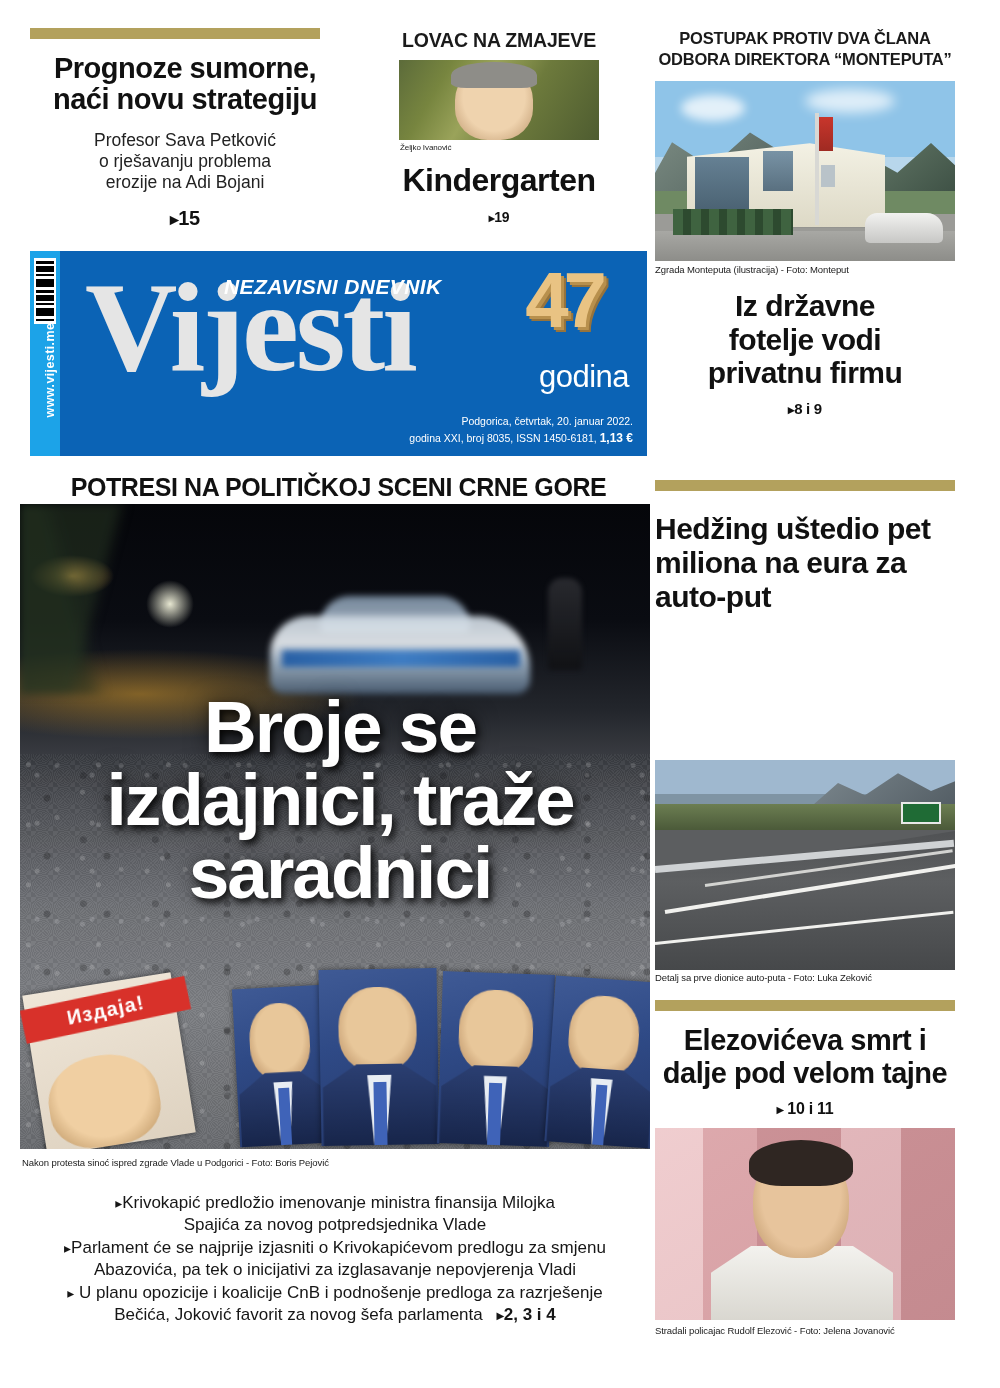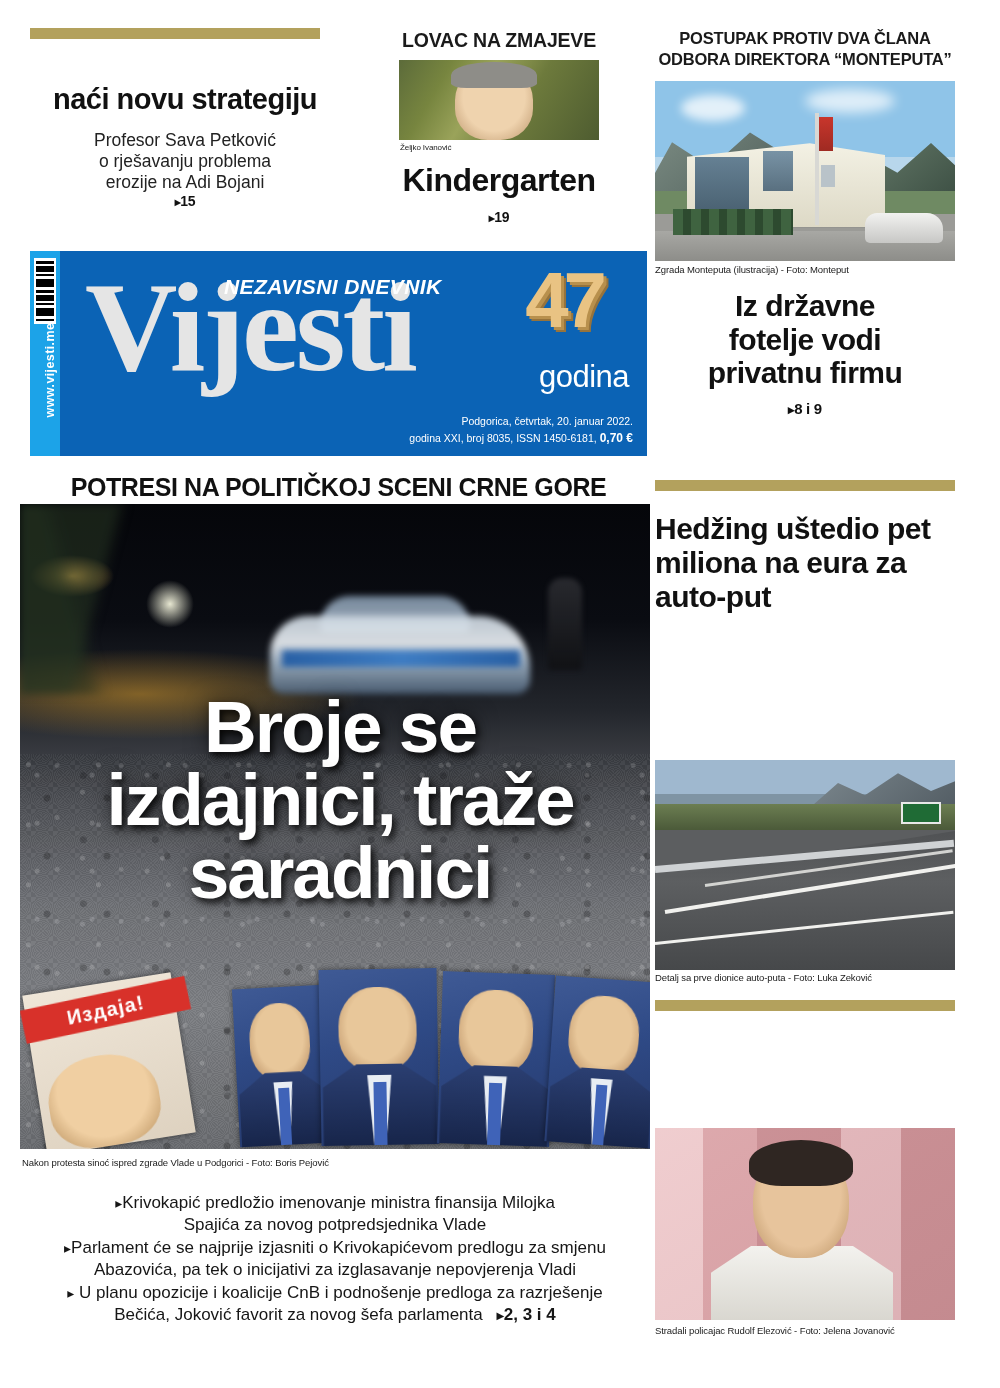--- a/index.html
+++ b/index.html
@@ -29,21 +29,21 @@
     font-size: 9.5px; color: #1a1a1a; letter-spacing: -0.1px;
     white-space: nowrap; overflow: hidden;
   }
   .photo { position: relative; overflow: hidden; background: #8a8a8a; }
 
   
   #top-left { position: absolute; left: 30px; top: 28px; width: 310px; }
   #top-left .goldbar { width: 290px; }
   #top-left h2 { font-size: 29px; line-height: 1.08; margin-top: 14px; }
   #top-left .deck { font-size: 17.5px; margin-top: 14px; }
-  #top-left .pageref { font-size: 14px; }
+  #top-left .pageref { font-size: 20px; margin-top: 14px; }
 
   
   #top-center { position: absolute; left: 368px; top: 30px; width: 262px; }
   #top-center .kicker { font-size: 19.5px; }
   #top-center .mugshot {
     width: 200px; height: 80px; margin: 8px auto 0;
   }
   #top-center .caption { margin-top: 3px; padding-left: 32px; font-size: 8px; }
   #top-center h2 { font-size: 32px; margin-top: 10px; }
   #top-center .pageref { font-size: 14px; margin-top: 10px; }
@@ -309,21 +309,21 @@
   #ez-caption { position: absolute; left: 655px; top: 1325px; width: 320px; }
 </style>
 </head>
 <body>
 
 <div class="page">
 
   <div id="top-left">
     <div class="goldbar"></div>
     <h2 class="hl center">
-      <br>
+      <span>Prognoze sumorne,</span><br>
       <span>naći novu strategiju</span>
     </h2>
     <div class="deck">
       <span>Profesor Sava Petković</span><br>
       <span>o rješavanju problema</span><br>
       <span>erozije na Adi Bojani</span>
     </div>
     <div class="pageref">
       <span class="tri">▸</span><span>15</span>
     </div>
@@ -391,21 +391,21 @@
           <div class="bars"></div>
         </div>
       <div id="mh-url">www.vijesti.me</div>
     </div>
     <div id="mh-title">Vijesti</div>
     <div id="mh-tagline">NEZAVISNI DNEVNIK</div>
     <div id="mh-25">47</div>
     <div id="mh-godina">godina</div>
     <div id="mh-info">
       <div>Podgorica, četvrtak, 20. januar 2022.</div>
-      <div><span>godina XXI, broj 8035, ISSN 1450-6181, </span><span class="price">0,70 €</span></div>
+      <div><span>godina XXI, broj 8035, ISSN 1450-6181, </span><span class="price">1,13 €</span></div>
     </div>
   </div>
 
   <div id="main-kicker">POTRESI NA POLITIČKOJ SCENI CRNE GORE</div>
 
   <div id="main-photo" class="photo">
     <div id="pc-trees"></div>
     <div id="pc-car-top"></div>
     <div id="pc-car"></div>
     <div id="pc-car-stripe"></div>
@@ -484,20 +484,29 @@
     <div id="hw-barrier"></div>
     <div id="hw-line3"></div>
     <div id="hw-line1"></div>
     <div id="hw-line2"></div>
     <div id="hw-sign"></div>
   </div>
   <div id="hw-caption" class="caption">Detalj sa prve dionice auto-puta - Foto: Luka Zeković</div>
 
   <div id="rc-div2" class="goldbar"></div>
 
+  <div id="rc-elez">
+    <h2 class="hl">
+      <span>Elezovićeva smrt i</span><br>
+      <span>dalje pod velom tajne</span>
+    </h2>
+    <div class="pageref">
+      <span class="tri">▸</span>&nbsp;<span>10 i 11</span>
+    </div>
+  </div>
 
   <div id="ez-photo" class="photo">
     <div id="ez-wall"></div>
     <div id="ez-body"></div>
     <div id="ez-head"></div>
     <div id="ez-hair"></div>
   </div>
   <div id="ez-caption" class="caption">Stradali policajac Rudolf Elezović - Foto: Jelena Jovanović</div>
 
 </div>

